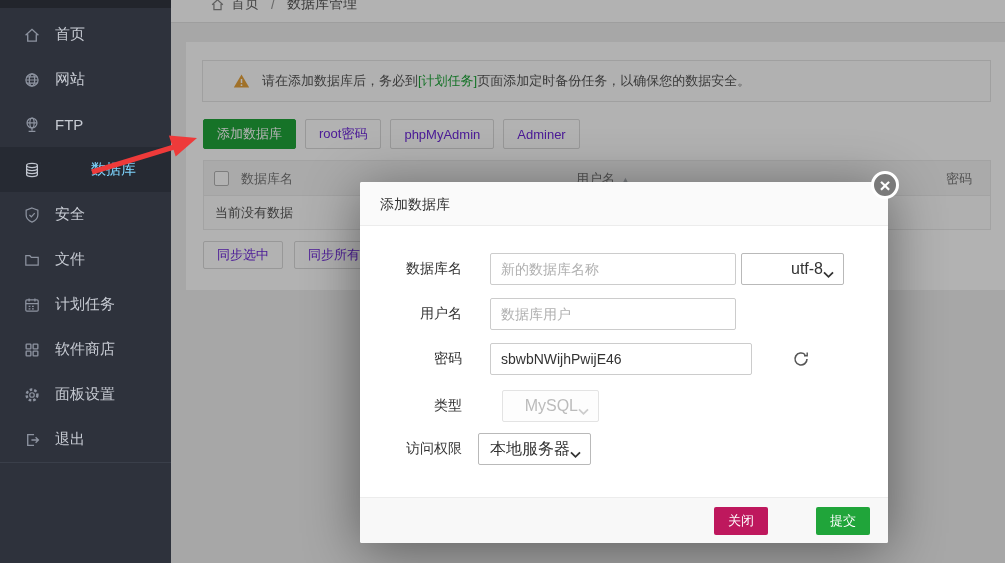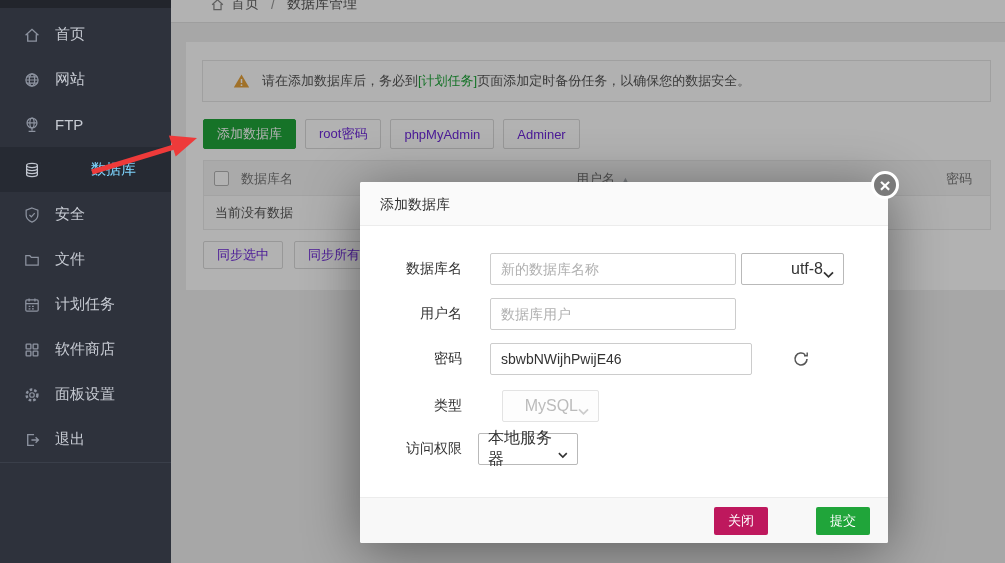--- a/index.html
+++ b/index.html
@@ -58,21 +58,21 @@
   .m-label { width:102px; text-align:right; font-size:14px; color:#333; margin-right:16px; flex:0 0 auto; }
   .ipt { height:32px; border:1px solid #ccc; border-radius:2px; padding:0 10px; font-size:14px; color:#333; font-family:inherit; outline:none;margin-left:12px; }
   .ipt::placeholder { color:#b0b0b0; }
   .ipt-w1 { width:246px; } .ipt-w3 { width:262px; }
   .fsel { position:relative; height:32px; border:1px solid #b9b9b9; border-radius:2px; background:#fff; display:flex; align-items:center;
           justify-content:flex-end; padding:0 9px; font-size:16px; color:#333; cursor:pointer; }
   .fsel .chev { width:11px; height:8px; color:#333; }
   .fsel-utf8 { position:absolute; left:381px; width:103px; }
   .fsel-type { width:97px; border-color:#e3e3e3; color:#bbb; background:#fdfdfd; cursor:default; }
   .fsel-type .chev { color:#ccc; }
-  .fsel-access { width:100px; }
+  .fsel-access { width:113px; }
   .refresh-ic { position:absolute; left:432px; top:7px; width:18px; height:18px; color:#555; cursor:pointer; }
   .m-foot { position:absolute; left:0; right:0; bottom:0; height:46px; background:#f8f8f8; border-top:1px solid #ececec;
             display:flex; align-items:center; justify-content:flex-end; padding-right:18px; gap:8px; border-radius:0 0 2px 2px; }
   .fbtn { height:28px; padding:0 14px; border:none; border-radius:2px; font-size:13px; color:#fff; cursor:pointer; font-family:inherit; }
   .fbtn-close { background:#be185d; }
   .fbtn-submit { background:#20a53a;margin-left:40px; }
   .m-close { position:absolute; left:511px; top:-11px; width:28px; height:28px; background:#7a7a7a; border:3px solid #fff; border-radius:50%;
              color:#fff; display:flex; align-items:center; justify-content:center; font-size:19px; font-weight:bold; line-height:1; cursor:pointer; }
 
   

